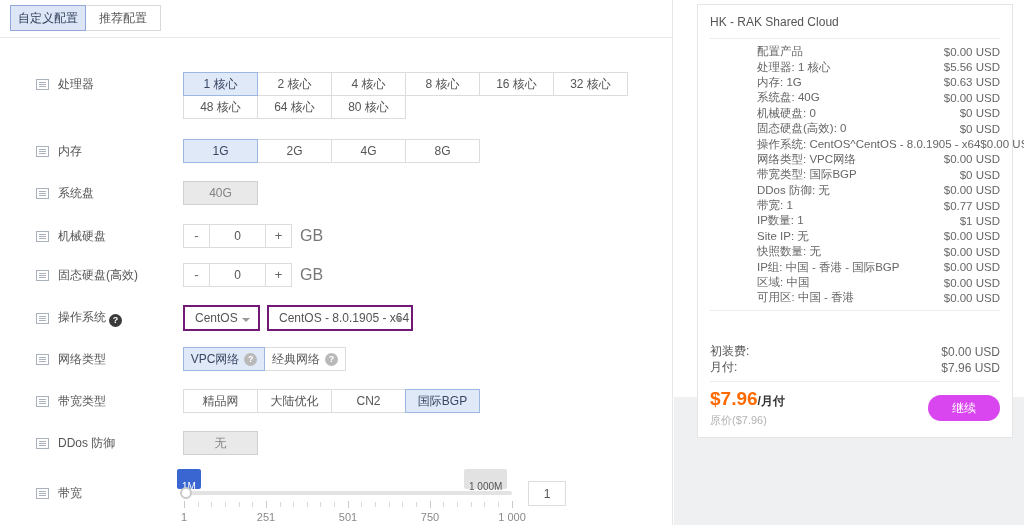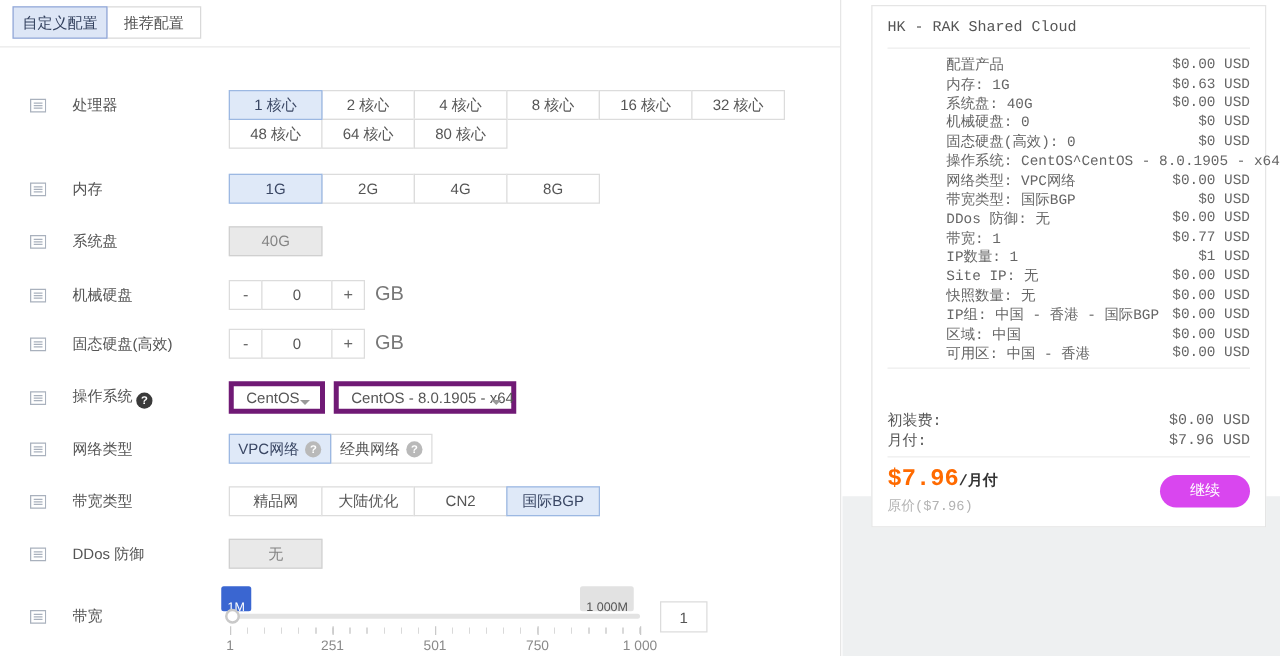--- a/index.html
+++ b/index.html
@@ -14,22 +14,22 @@
     border-bottom:1px solid #e9e9e9; }
   .tabs { position:absolute; left:10px; top:5px; display:flex; }
   .tab { width:76px; height:26px; margin-left:-1px; background:#fff;
     border:1px solid #d9d9d9; font-size:12px; color:#555; text-align:center;
     line-height:24px; cursor:pointer; font-family:inherit; }
   .tab:first-child { margin-left:0; }
   .tab.selected { background:#dde6f6; border-color:#93a8d8; color:#33415e;
     position:relative; z-index:2; }
 
   .cfg-row { position:absolute; left:0; width:672px; }
-  .cfg-label { position:absolute; left:24px; top:0; height:24px; display:flex;
-    align-items:center; gap:21px; font-size:12px; color:#555; white-space:nowrap; }
+  .cfg-label { position:absolute; left:36px; top:0; height:24px; display:flex;
+    align-items:center; gap:9px; font-size:12px; color:#555; white-space:nowrap; }
   .cfg-control { position:absolute; left:183px; top:0; }
 
   .opt-group { display:flex; flex-wrap:wrap; padding-top:1px; padding-left:1px; }
   .opt { width:75px; height:24px; margin-left:-1px; margin-top:-1px;
     background:#fff; border:1px solid #dcdcdc; font-size:12px; color:#555;
     text-align:center; line-height:22px; cursor:pointer; position:relative;
     font-family:inherit; }
   .opt.selected { background:#dfe9f8; border-color:#9cb8e2; color:#3a4764; z-index:2; }
   .opt.gray { background:#e9e9e9; border-color:#d0d0d0; color:#848484; }
   .opt.net { width:82px; display:flex; align-items:center; justify-content:center; gap:5px; }
@@ -43,21 +43,21 @@
   .step-btn { width:27px; height:24px; background:#fff; border:1px solid #dcdcdc;
     color:#666; font-size:13px; line-height:22px; text-align:center;
     cursor:pointer; font-family:inherit; }
   .step-val { width:57px; height:24px; margin-left:-1px; background:#fff;
     border:1px solid #dcdcdc; font-size:12px; color:#555; text-align:center;
     line-height:22px; }
   .step-btn.plus { margin-left:-1px; }
   .step-unit { margin-left:8px; font-size:16px; color:#777; }
 
   .selects { display:flex; gap:7px; }
-  .select { height:26px; background:#fff; border:4px solid #701a75;
+  .select { height:26px; background:#fff; border:2px solid #701a75;
     display:flex; align-items:center; padding:0 20px 0 10px; font-size:12px;
     color:#555; position:relative; cursor:pointer; white-space:nowrap; }
   .select.s1 { width:77px; }
   .select.s2 { width:146px; }
   .caret { position:absolute; right:8px; top:11px; width:0; height:0;
     border-left:4px solid transparent; border-right:4px solid transparent;
     border-top:4px solid #999; }
 
   
   .badge { position:absolute; height:15px; font-size:10px; line-height:15px;
@@ -75,21 +75,21 @@
   .tick i { position:absolute; left:0; top:-1px; width:1px; height:7px; background:#c9c9c9; }
   .tick span { position:absolute; left:0; top:9px; transform:translateX(-50%);
     font-size:11px; color:#8a8a8a; white-space:nowrap; }
   .bw-input { position:absolute; width:38px; height:25px; border:1px solid #dcdcdc;
     text-align:center; font-size:12px; color:#555; font-family:inherit; background:#fff; }
 
   
   .right-gray { position:absolute; left:674px; top:397px; width:350px;
     height:128px; background:#eef0f1; }
   .panel { position:absolute; left:697px; top:4px; width:316px;
-    background:#fff; border:1px solid #e5e5e5; padding:10px 12px 9px 12px;font-family:Liberation Mono, monospace; }
+    background:#fff; border:1px solid #e5e5e5; padding:10px 12px 9px 12px; }
   .panel-title { font-size:12px; color:#555; padding-bottom:9px; }
   .panel hr { border:none; border-top:1px solid #ededed; }
   .panel-items { padding:5px 0 4px 0;margin-left:47px; }
   .p-row { display:flex; justify-content:space-between; align-items:center;
     height:15.4px; font-size:11.5px; color:#666; white-space:nowrap; }
   .p-row .price { color:#666; }
   .panel-totals { padding:5px 0 5px 0;margin-top:28px; }
   .panel-totals .p-row { height:16px; font-size:12px; color:#555; }
   .panel-footer { display:flex; justify-content:space-between;
     align-items:center; padding-top:7px; }
@@ -330,20 +330,24 @@
 
   <div class="panel">
     <div class="panel-title">HK - RAK Shared Cloud</div>
     <hr>
     <div class="panel-items">
       <div class="p-row">
           <span class="label">配置产品</span>
           <span class="price">$0.00 USD</span>
         </div>
         <div class="p-row">
+          <span class="label">处理器: 1 核心</span>
+          <span class="price">$5.56 USD</span>
+        </div>
+        <div class="p-row">
           <span class="label">内存: 1G</span>
           <span class="price">$0.63 USD</span>
         </div>
         <div class="p-row">
           <span class="label">系统盘: 40G</span>
           <span class="price">$0.00 USD</span>
         </div>
         <div class="p-row">
           <span class="label">机械硬盘: 0</span>
           <span class="price">$0 USD</span>

